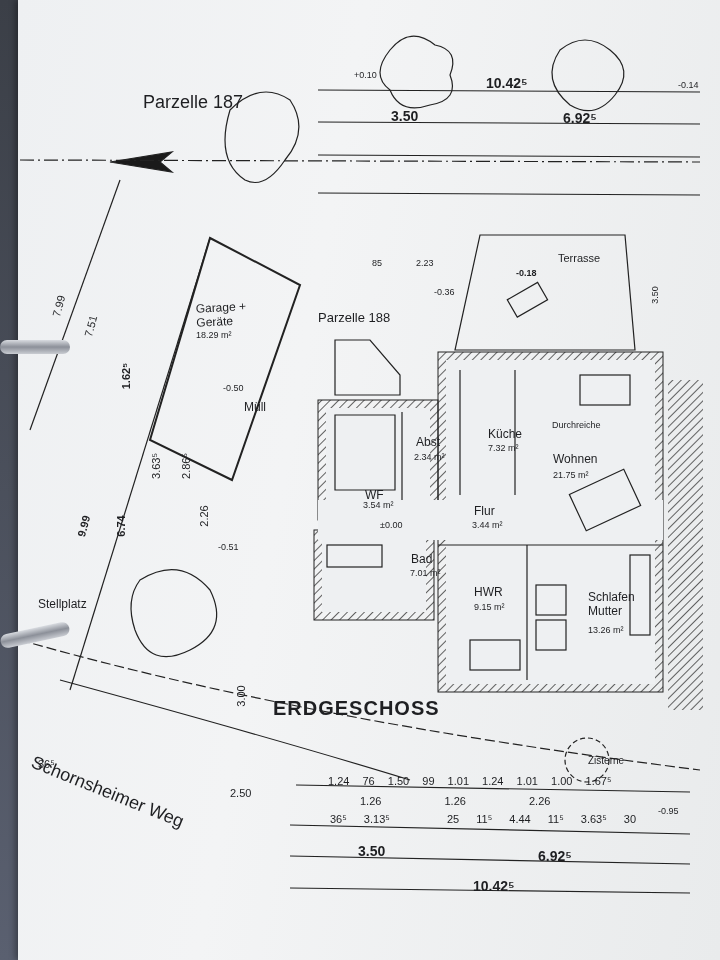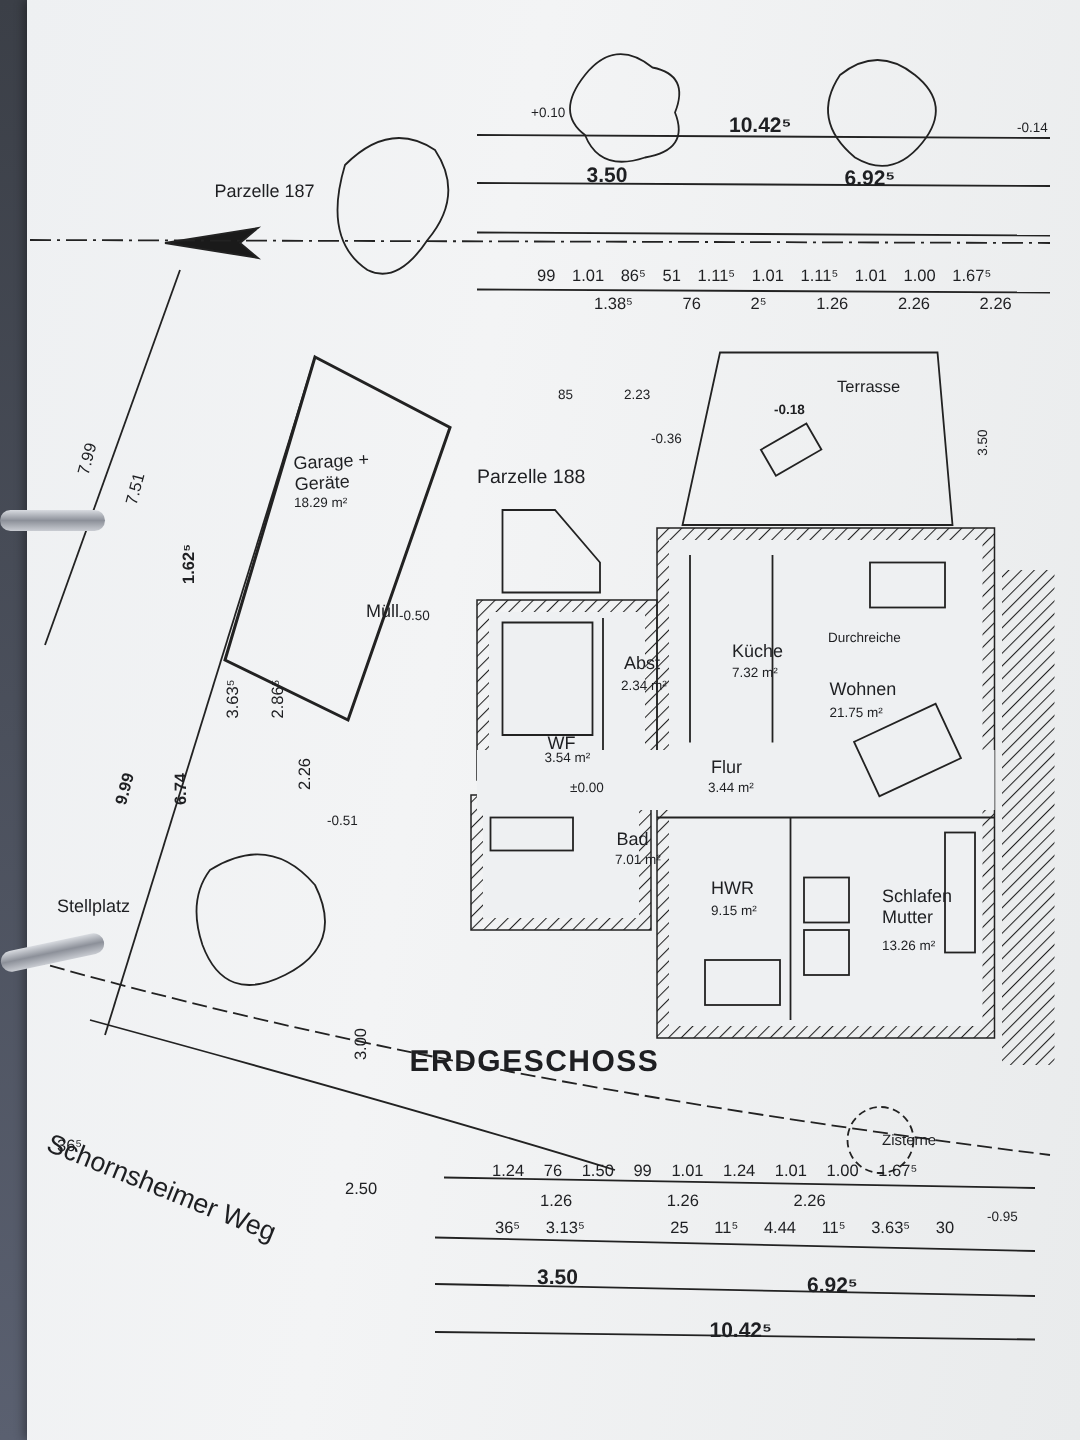--- a/index.html
+++ b/index.html
@@ -77,21 +77,21 @@
     <rect x="510" y="290" width="35" height="20" transform="rotate(-30 527 300)"></rect>
 
     <circle cx="587" cy="760" r="22" stroke-dasharray="5 3"></circle>
 
     <path d="M390 50 q20 -25 45 -5 q25 5 15 30 q10 25 -20 30 q-30 10 -40 -15 q-20 -15 0 -40z"></path>
     <path d="M560 50 q25 -20 50 0 q25 20 5 45 q-20 25 -45 10 q-30 -25 -10 -55z"></path>
     <path d="M230 110 q30 -30 60 -10 q20 30 -5 60 q-20 30 -40 20 q-30 -20 -15 -70z"></path>
     <path d="M140 580 q40 -25 70 10 q20 40 -20 60 q-40 20 -55 -20 q-10 -30 5 -50z"></path>
   </svg>
 
-  <div class="lbl room" style="left:125px;top:92px;font-size:12px;margin-top:28px;">Parzelle 187</div>
+  <div class="lbl room" style="left:125px;top:92px;font-size:18px;">Parzelle 187</div>
   <div class="lbl room" style="left:300px;top:310px;font-size:13px;">Parzelle 188</div>
   <div class="lbl room" style="left:178px;top:300px;width:70px;white-space:normal;transform:rotate(-3deg);">Garage + Geräte</div>
   <div class="lbl area" style="left:178px;top:330px;">18.29 m²</div>
   <div class="lbl room" style="left:226px;top:400px;">Müll</div>
   <div class="lbl room" style="left:347px;top:488px;">WF</div>
   <div class="lbl area" style="left:345px;top:500px;">3.54 m²</div>
   <div class="lbl room" style="left:398px;top:435px;">Abst</div>
   <div class="lbl area" style="left:396px;top:452px;">2.34 m²</div>
   <div class="lbl room" style="left:470px;top:427px;">Küche</div>
   <div class="lbl area" style="left:470px;top:443px;">7.32 m²</div>
@@ -105,51 +105,31 @@
   <div class="lbl area" style="left:392px;top:568px;">7.01 m²</div>
   <div class="lbl room" style="left:456px;top:585px;">HWR</div>
   <div class="lbl area" style="left:456px;top:602px;">9.15 m²</div>
   <div class="lbl room" style="left:570px;top:590px;width:60px;white-space:normal;">Schlafen Mutter</div>
   <div class="lbl area" style="left:570px;top:625px;">13.26 m²</div>
   <div class="lbl area" style="left:540px;top:252px;font-size:11px;">Terrasse</div>
   <div class="lbl area" style="left:498px;top:268px;font-weight:bold;">-0.18</div>
   <div class="lbl area" style="left:416px;top:287px;">-0.36</div>
   <div class="lbl area" style="left:336px;top:70px;text-align:right;">+0.10</div>
   <div class="lbl area" style="left:660px;top:80px;">-0.14</div>
-  <div class="lbl area" style="left:205px;top:405px;margin-left:43px;">-0.50</div>
+  <div class="lbl area" style="left:205px;top:383px;">-0.50</div>
   <div class="lbl area" style="left:200px;top:542px;">-0.51</div>
   <div class="lbl area" style="left:640px;top:806px;">-0.95</div>
   <div class="lbl area" style="left:570px;top:755px;font-size:10px;">Zisterne</div>
   <div class="lbl room" style="left:20px;top:597px;">Stellplatz</div>
   <div class="lbl big" style="left:255px;top:697px;font-size:20px;letter-spacing:1px;">ERDGESCHOSS</div>
   <div class="lbl" style="left:18px;top:752px;font-size:18px;transform:rotate(22deg);transform-origin:left top;">Schornsheimer Weg</div>
 
   <div class="lbl big" style="left:468px;top:75px;">10.42⁵</div>
   <div class="lbl big" style="left:373px;top:108px;">3.50</div>
   <div class="lbl big" style="left:545px;top:110px;">6.92⁵</div>
-  <div class="lbl dim" style="left:340px;top:178px;word-spacing:8px;">
-    <span>99</span>
-    <span>1.01</span>
-    <span>86⁵</span>
-    <span>51</span>
-    <span>1.11⁵</span>
-    <span>1.01</span>
-    <span>1.11⁵</span>
-    <span>1.01</span>
-    <span>1.00</span>
-    <span>1.67⁵</span>
-  </div>
-  <div class="lbl dim" style="left:378px;top:197px;word-spacing:30px;">
-    <span>1.38⁵</span>
-    <span>76</span>
-    <span>2⁵</span>
-    <span>1.26</span>
-    <span>2.26</span>
-    <span>2.26</span>
-  </div>
   <div class="lbl area" style="left:354px;top:258px;">85</div>
   <div class="lbl area" style="left:398px;top:258px;">2.23</div>
   <div class="lbl area" style="left:628px;top:290px;transform:rotate(-90deg);">3.50</div>
 
   <div class="lbl dim" style="left:310px;top:775px;word-spacing:10px;">
     <span>1.24</span>
     <span>76</span>
     <span>1.50</span>
     <span>99</span>
     <span>1.01</span>

